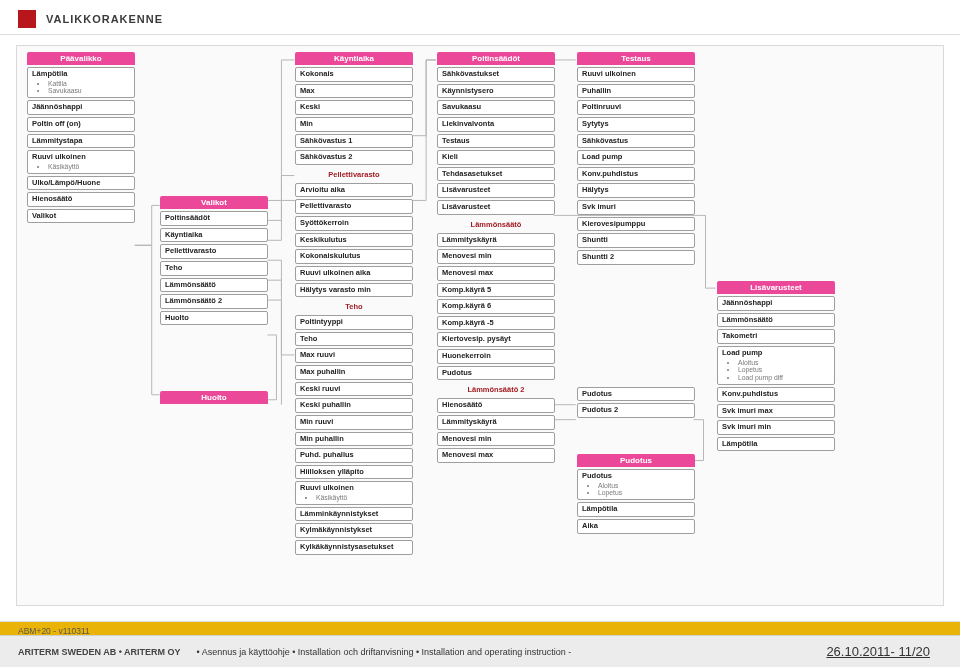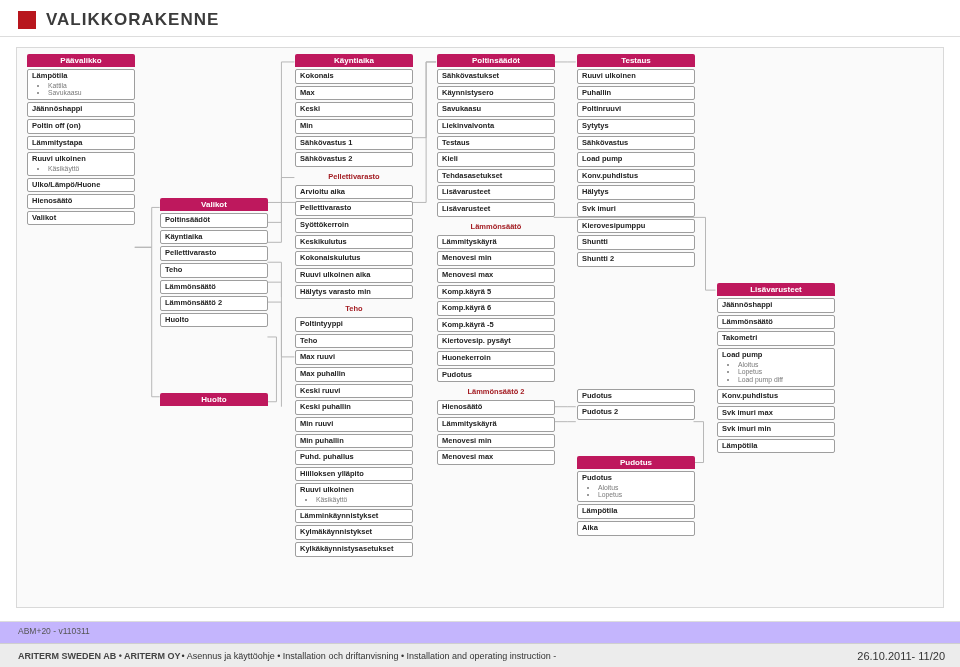--- a/index.html
+++ b/index.html
@@ -27,41 +27,41 @@
   .logo-sq::after {
     content: ""; position: absolute;
     right: -3px; bottom: -3px;
     width: 18px; height: 18px;
     border: 2px solid #fff;
     box-shadow: 0 0 0 1px #b8161d inset;
     background: transparent;
     display: none;
   }
   .title {
-    font-size: 17px;
+    font-size: 11px;
     font-weight: 700;
     letter-spacing: 1px;
     color: #3b3b3b;
   }
   .diagram-wrap {
     position: relative;
     width: 928px;
     height: 561px;
     margin: 10px 16px 0 16px;
     border: 1px solid #d9d9d9;
     background: #fafafa;
     overflow: hidden;
     font-size: 8px;
   }
   .col {
     position: absolute;
     width: 114px;
   }
   .group .hdr {
-    background: #be185d;
+    background: #ec4899;
     color: #fff;
     font-weight: 700;
     font-size: 8px;
     text-align: center;
     padding: 2px 3px;
     border-radius: 2px 2px 0 0;
   }
   .box {
     background: #fff;
     border: 1px solid #9e9e9e;
@@ -79,37 +79,37 @@
     color: #7a7a7a;
     list-style: disc;
   }
   ul.sub li { margin: 0; }
   .red-sub { color: #a31c22; font-weight:700; font-size:7.5px; text-align:center; padding:3px 0 2px 0;}
   .mini-footer {
     position: absolute;
     bottom: 0; left: 0; right: 0;
     height: 46px;
     border-top: 1px solid #ddd;
-    background: #c4b5fd;
+    background: #eab308;
     font-size: 8.5px;
     color: #444;
   }
   .mini-footer .v {
     position: absolute; left: 18px; top: 4px; color:#555;
   }
   .footer-stripe {
     position: absolute; bottom: 0; left:0; right:0;
     background: #ececec;
     border-top: 1px solid #cfcfcf;
-    height: 24px;
+    height: 32px;
     display:flex; align-items:center; justify-content:flex-start;
-    padding-left: 18px; padding-right: 15px;
+    padding-left: 18px; padding-right: 30px;
     font-size: 9px; color:#333;
   }
-  .footer-stripe .pg { margin-left:auto; font-size:11px; color:#333;}
+  .footer-stripe .pg { margin-left:auto; font-size:13px; color:#333;text-decoration:underline;}
   svg.lines { position:absolute; inset:0; width:100%; height:100%; pointer-events:none; }
   .c1 { left: 10px;  top: 6px;  width: 108px; }
   .c2 { left: 143px; top: 150px; width:108px; }
   .c2b{ left: 143px; top: 345px; width:108px; }
   .c3 { left: 278px; top: 6px;  width: 118px; }
   .c4 { left: 420px; top: 6px;  width: 118px; }
   .c5 { left: 560px; top: 6px;  width: 118px; }
   .c5b{ left: 560px; top: 408px; width:118px; }
   .c6 { left: 700px; top: 235px; width: 118px; }
 </style>
@@ -488,16 +488,16 @@
         </div>
       </div>
   </div>
 
 </div>
 
 <div class="mini-footer">
   <div class="v">ABM+20 - v110311</div>
   <div class="footer-stripe">
     <span style="font-weight:700; color:#444">ARITERM SWEDEN AB • ARITERM OY</span>
-    <span style="margin-left:1px">• Asennus ja käyttöohje • Installation och driftanvisning • Installation and operating instruction -</span>
+    <span style="margin-left:16px">• Asennus ja käyttöohje • Installation och driftanvisning • Installation and operating instruction -</span>
     <span class="pg">26.10.2011- 11/20</span>
   </div>
 </div>
 
 </body></html>

